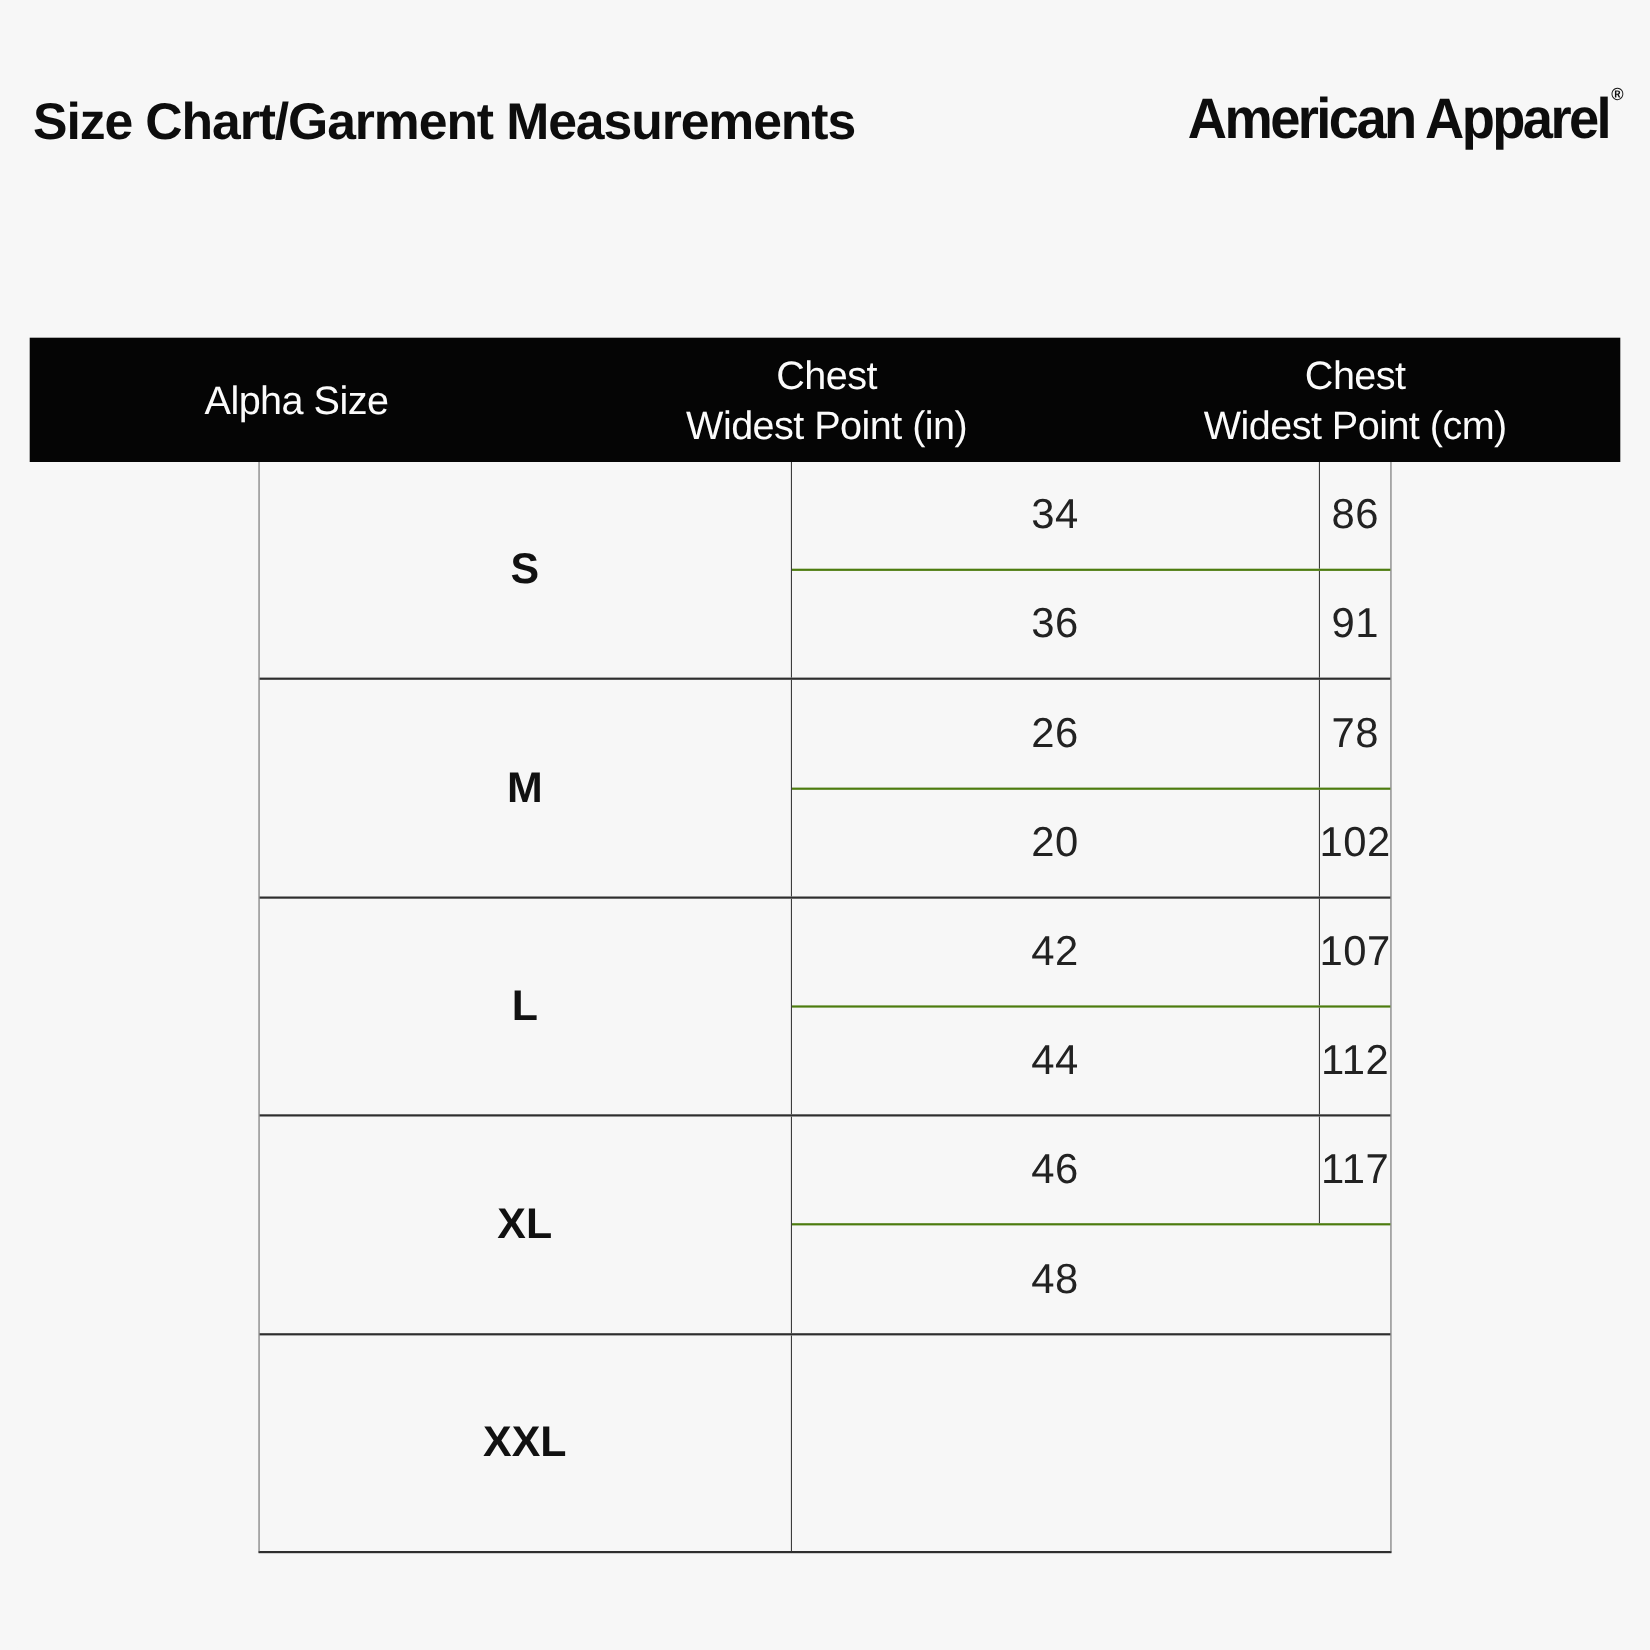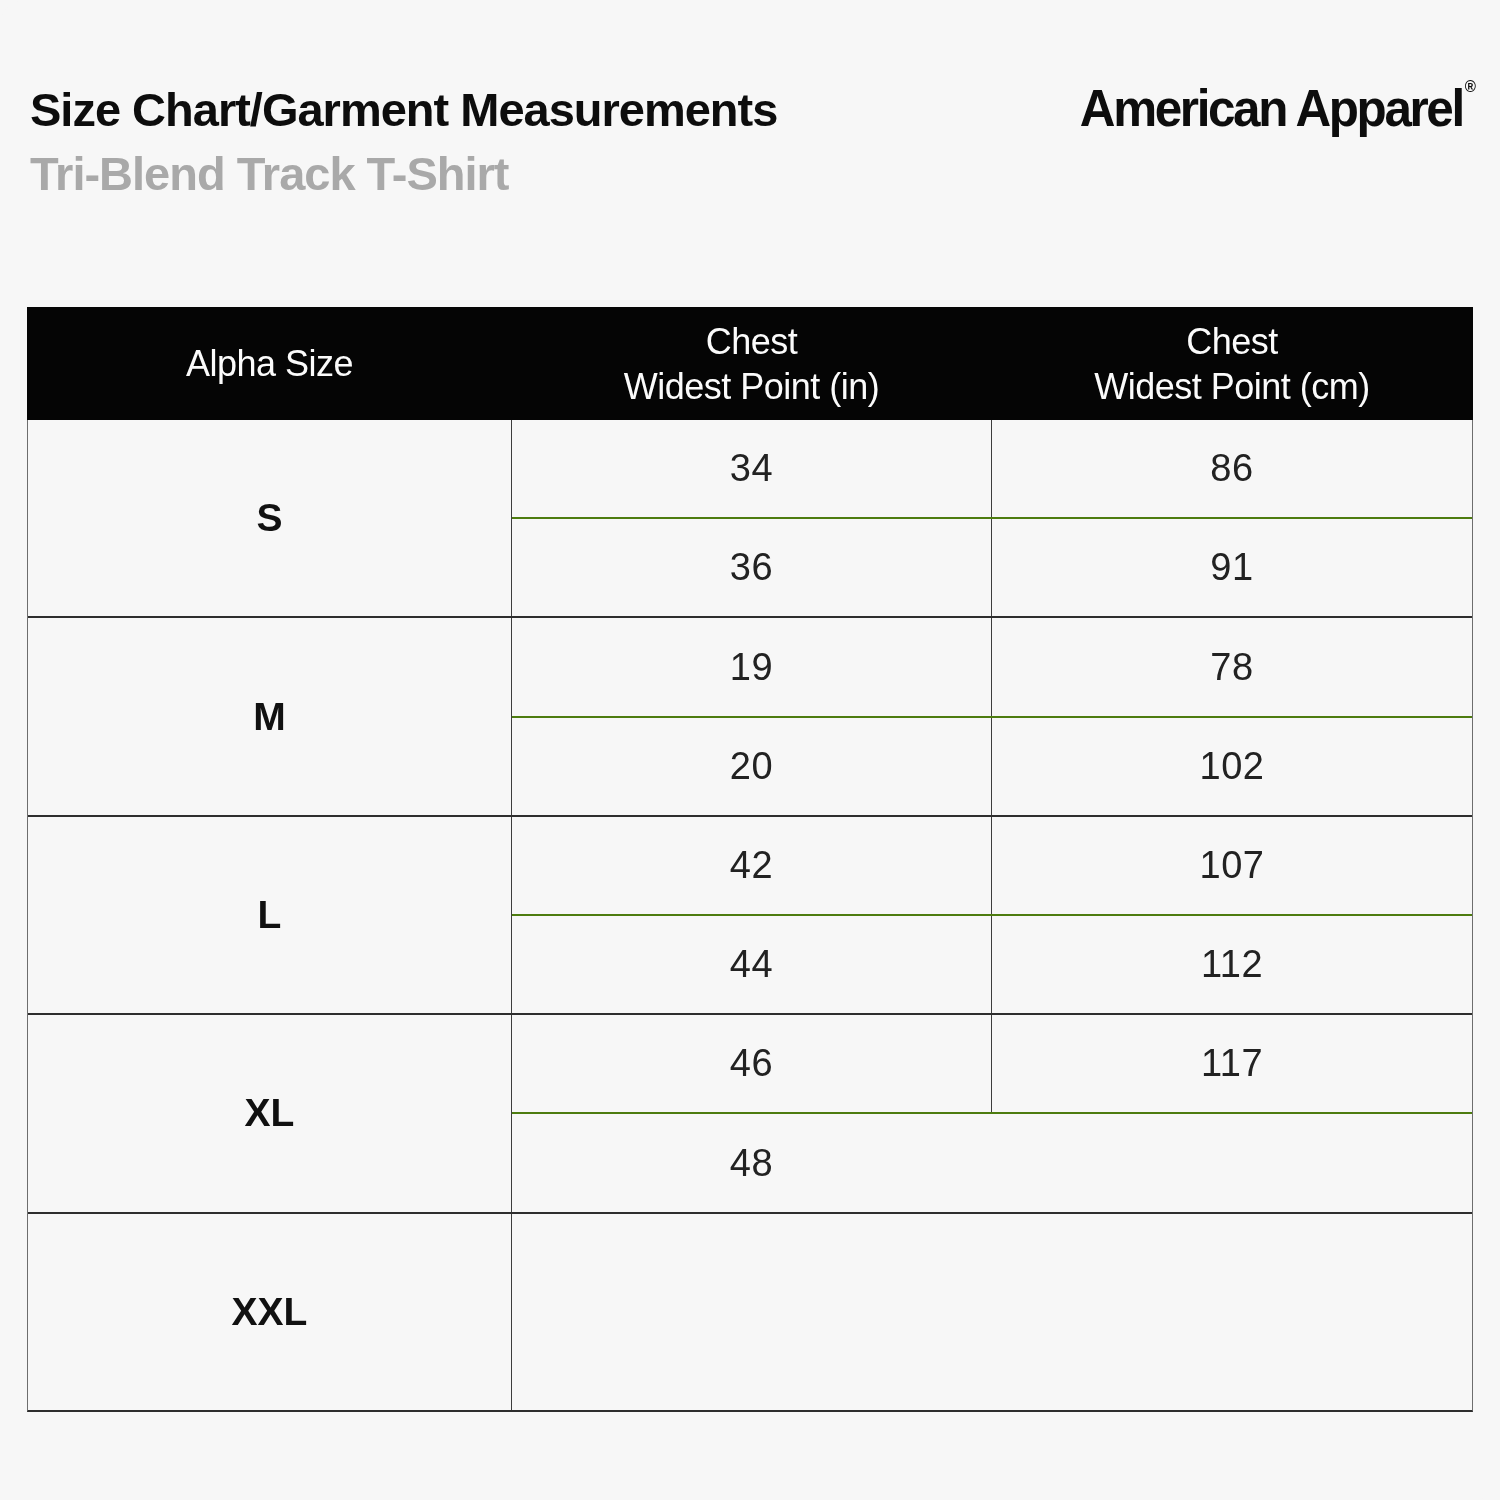--- a/index.html
+++ b/index.html
@@ -61,20 +61,21 @@
   
   .size-table {
     position: absolute;
     left: 27px;
     top: 307px;
     width: 1446px;
     height: 1105px;
     display: flex;
     flex-direction: column;
     box-sizing: border-box;
+    align-items: center;
   }
   .thead {
     height: 113px;
     flex: 0 0 113px;
     background: #050505;
     color: #fbfbfb;
     display: flex;
     align-items: stretch;
   }
   .th {
@@ -146,21 +147,20 @@
   }
   .td.in { width: 479px; flex: 0 0 479px; }
   .td.cm { flex: 1 1 auto; border-left: 1px solid #3d3d3d; }
 </style>
 </head>
 <body>
 
 <div id="page">
 
   <div class="page-title">Size Chart/Garment Measurements</div>
-  <div class="page-subtitle">Tri-Blend Track T-Shirt</div>
   <div class="brand"><span>American Apparel</span><span class="reg">®</span></div>
 
   <div class="size-table">
 
     <div class="thead">
       <div class="th col-size">
         <span>Alpha Size</span>
       </div>
       <div class="th col-in">
         <span>Chest</span>
@@ -185,21 +185,21 @@
             <div class="td in">36</div>
             <div class="td cm">91</div>
           </div>
         </div>
       </div>
 
       <div class="group-row">
         <div class="size-cell">M</div>
         <div class="measure-pair">
           <div class="measure-row first">
-            <div class="td in">19</div>
+            <div class="td in">26</div>
             <div class="td cm">78</div>
           </div>
           <div class="measure-row">
             <div class="td in">20</div>
             <div class="td cm">102</div>
           </div>
         </div>
       </div>
 
       <div class="group-row">

